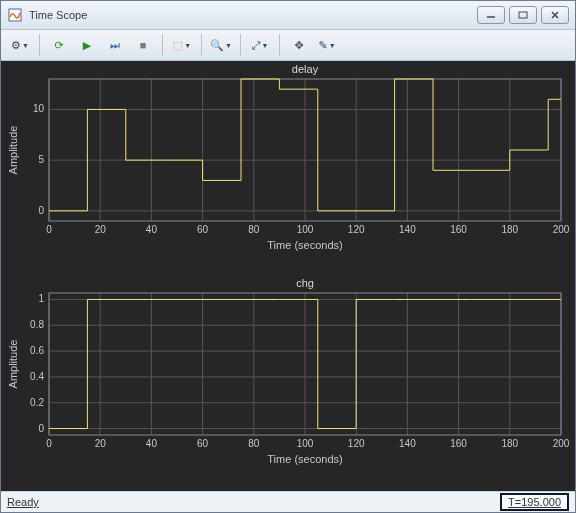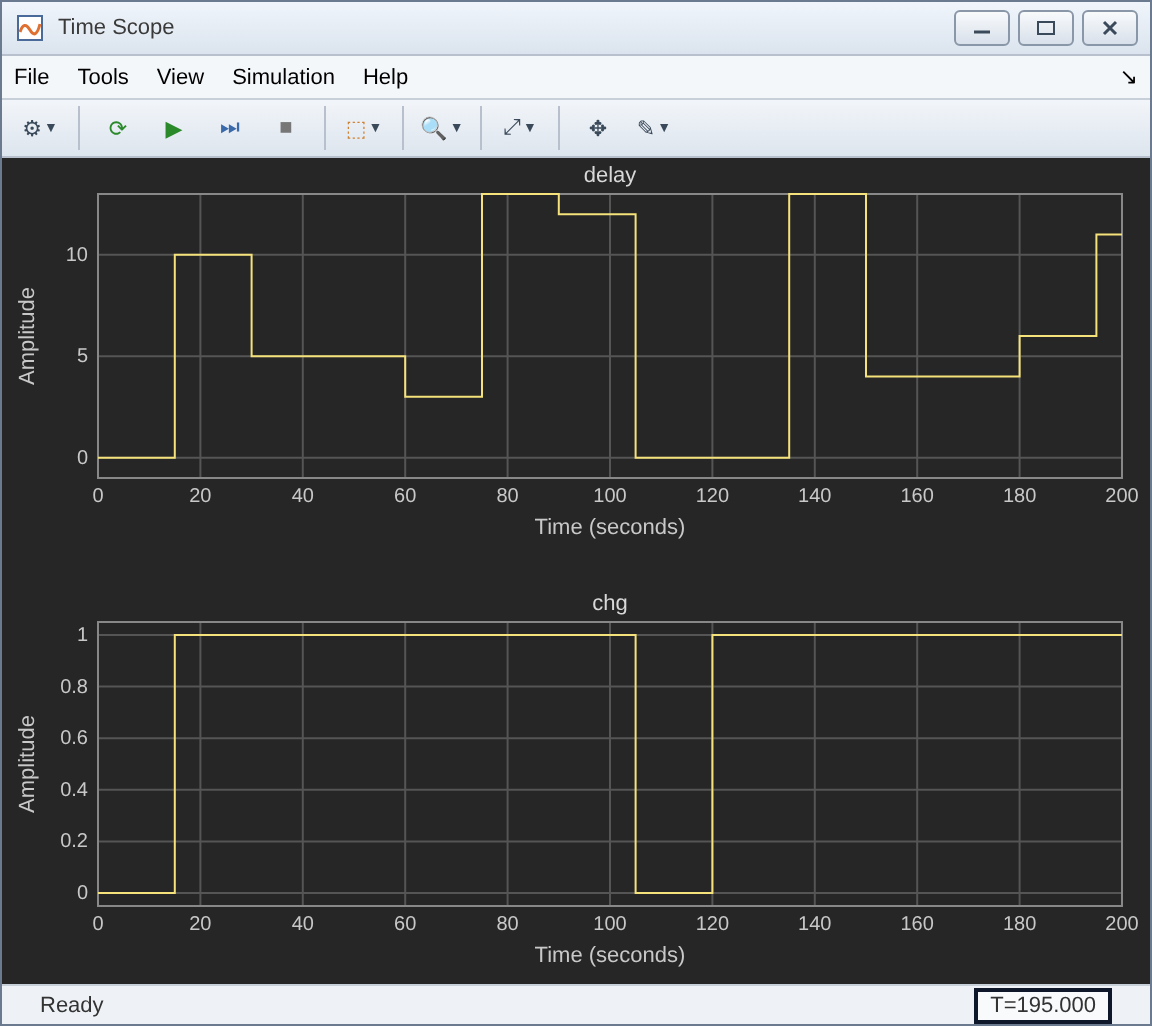--- a/index.html
+++ b/index.html
@@ -9,21 +9,21 @@
 .tb-title{flex:1;color:#3a3a3a;}
 .winbtn{width:26px;height:16px;border:1px solid #8a97a8;border-radius:3px;margin-left:4px;background:linear-gradient(#f8fafc,#d8e0ea);display:flex;align-items:center;justify-content:center;color:#3a4a5a;font-size:9px;}
 .menubar{height:22px;background:#f4f7fa;border-bottom:1px solid #c7cfd8;display:flex;align-items:center;padding:0 6px;gap:14px;}
 .menubar span{cursor:default;}
 .menubar .spacer{flex:1;}
 .toolbar{height:30px;background:linear-gradient(#f2f5f9,#dde5ee);border-bottom:1px solid #b7c0cc;display:flex;align-items:center;padding:0 6px;gap:2px;}
 .tbtn{width:24px;height:24px;border:1px solid transparent;border-radius:3px;display:flex;align-items:center;justify-content:center;color:#3a4a5a;}
 .tsep{width:1px;height:22px;background:#b7c0cc;margin:0 4px;}
 .drop{font-size:7px;margin-left:1px;color:#3a4a5a;}
 .plot-area{flex:1;background:#262626;position:relative;}
-.statusbar{height:20px;background:#eef2f6;border-top:1px solid #c7cfd8;display:flex;align-items:center;padding:0 19px;font-size:11px;color:#333;}
+.statusbar{height:20px;background:#eef2f6;border-top:1px solid #c7cfd8;display:flex;align-items:center;padding:0 6px;font-size:11px;color:#333;text-decoration:underline;}
 .sb-time{border:2px solid #0f172a;padding:1px 6px;background:#f8fafc;}
 svg text{font-family:Arial,sans-serif;}
 .axis-label{fill:#c8c8c8;font-size:11px;}
 .tick{fill:#c8c8c8;font-size:10px;}
 .title{fill:#d8d8d8;font-size:11px;}
 .grid{stroke:#555;stroke-width:1;}
 .axisbox{stroke:#888;fill:none;stroke-width:1;}
 .signal{stroke:#f5e27a;fill:none;stroke-width:1;}
 </style>
 </head>
@@ -49,29 +49,20 @@
           <rect x="1" y="1" width="8" height="6" stroke="#3a4a5a" fill="none"></rect>
         </svg>
       </div>
   <div class="winbtn">
         <svg width="10" height="8">
           <path d="M2 1L8 7M8 1L2 7" stroke="#3a4a5a" stroke-width="1.5"></path>
         </svg>
       </div>
  </div>
 
- <div class="menubar">
-  <span>File</span>
-  <span>Tools</span>
-  <span>View</span>
-  <span>Simulation</span>
-  <span>Help</span>
-  <span class="spacer"></span>
-  <span>↘</span>
- </div>
 
  <div class="toolbar">
   <div class="tbtn">
         <span>⚙</span>
         <span class="drop">▼</span>
       </div>
   <div class="tsep"></div>
   <div class="tbtn">
         <span style="color:#2a8a2a">⟳</span>
       </div>

